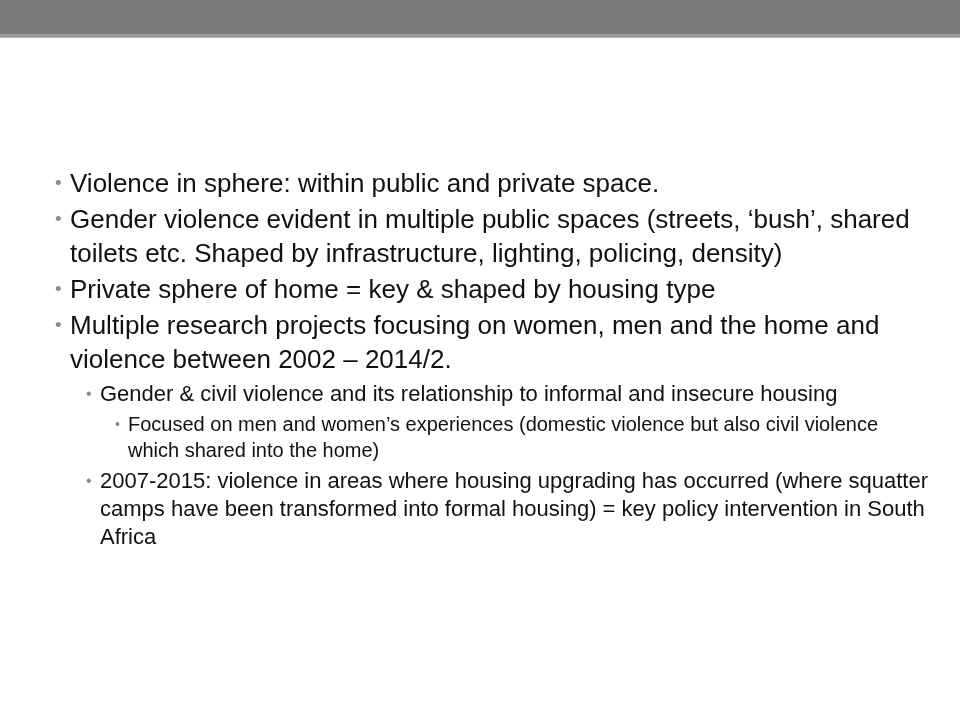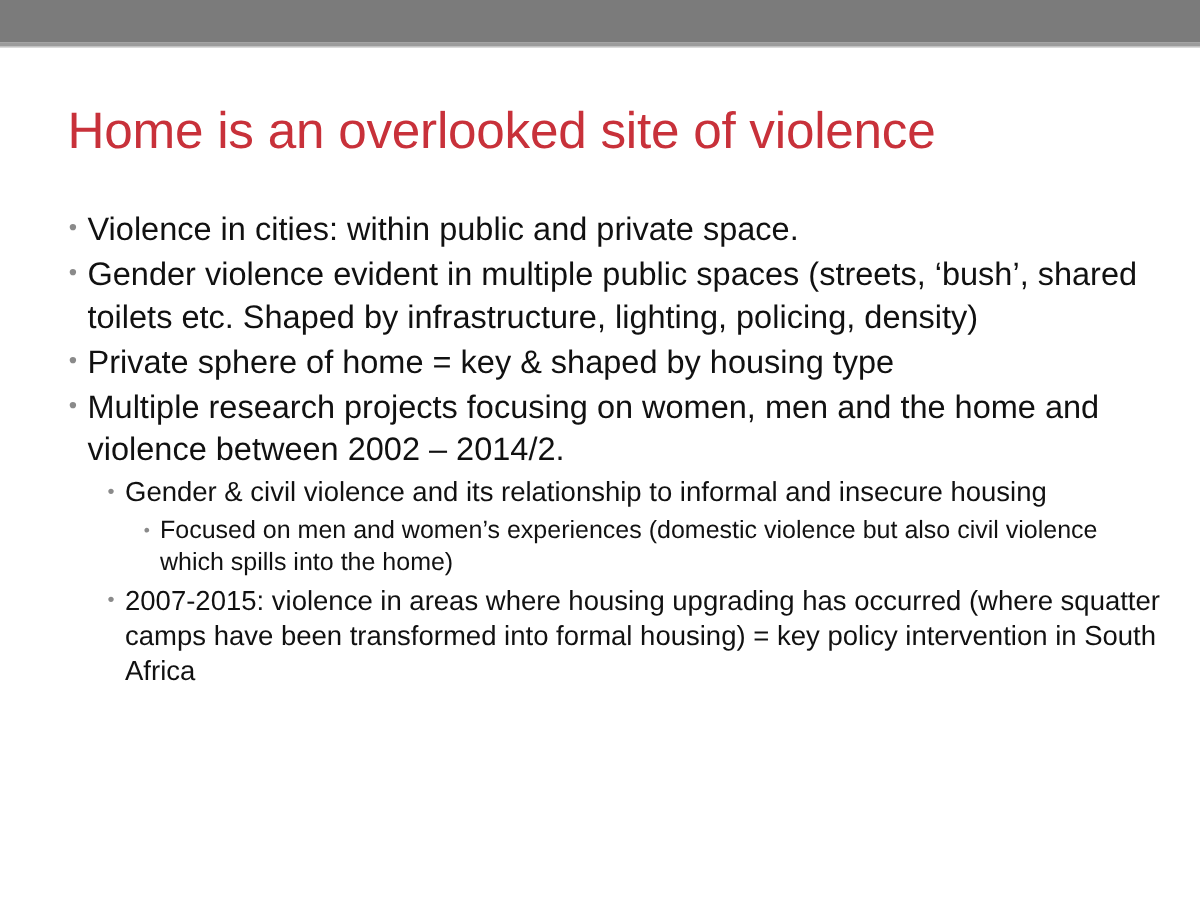--- a/index.html
+++ b/index.html
@@ -129,27 +129,26 @@
 </style>
 </head>
 <body>
 
 <div class="slide">
 
   <div class="top-band"></div>
   <div class="top-band-edge"></div>
   <div class="top-band-edge2"></div>
 
-  <div class="slide-title">Home is an overlooked site of violence</div>
 
   <div class="body-area">
 
     <div class="bullet lvl1">
       <span class="dot">•</span>
-      <span class="btext">Violence in cities: within public and private space.</span>
+      <span class="btext">Violence in sphere: within public and private space.</span>
     </div>
 
     <div class="bullet lvl1">
       <span class="dot">•</span>
       <span class="btext">Gender violence evident in multiple public spaces (streets, ‘bush’, shared toilets etc. Shaped by infrastructure, lighting, policing, density)</span>
     </div>
 
     <div class="bullet lvl1">
       <span class="dot">•</span>
       <span class="btext">Private sphere of home = key &amp; shaped by housing type</span>
@@ -160,21 +159,21 @@
       <span class="btext">Multiple research projects focusing on women, men and the home and violence between 2002 – 2014/2.</span>
     </div>
 
     <div class="bullet lvl2">
       <span class="dot">•</span>
       <span class="btext">Gender &amp; civil violence and its relationship to informal and insecure housing</span>
     </div>
 
     <div class="bullet lvl3">
       <span class="dot">•</span>
-      <span class="btext">Focused on men and women’s experiences (domestic violence but also civil violence which spills into the home)</span>
+      <span class="btext">Focused on men and women’s experiences (domestic violence but also civil violence which shared into the home)</span>
     </div>
 
     <div class="bullet lvl2">
       <span class="dot">•</span>
       <span class="btext">2007-2015: violence in areas where housing upgrading has occurred (where squatter camps have been transformed into formal housing) = key policy intervention in South Africa</span>
     </div>
 
   </div>
 
 </div>

